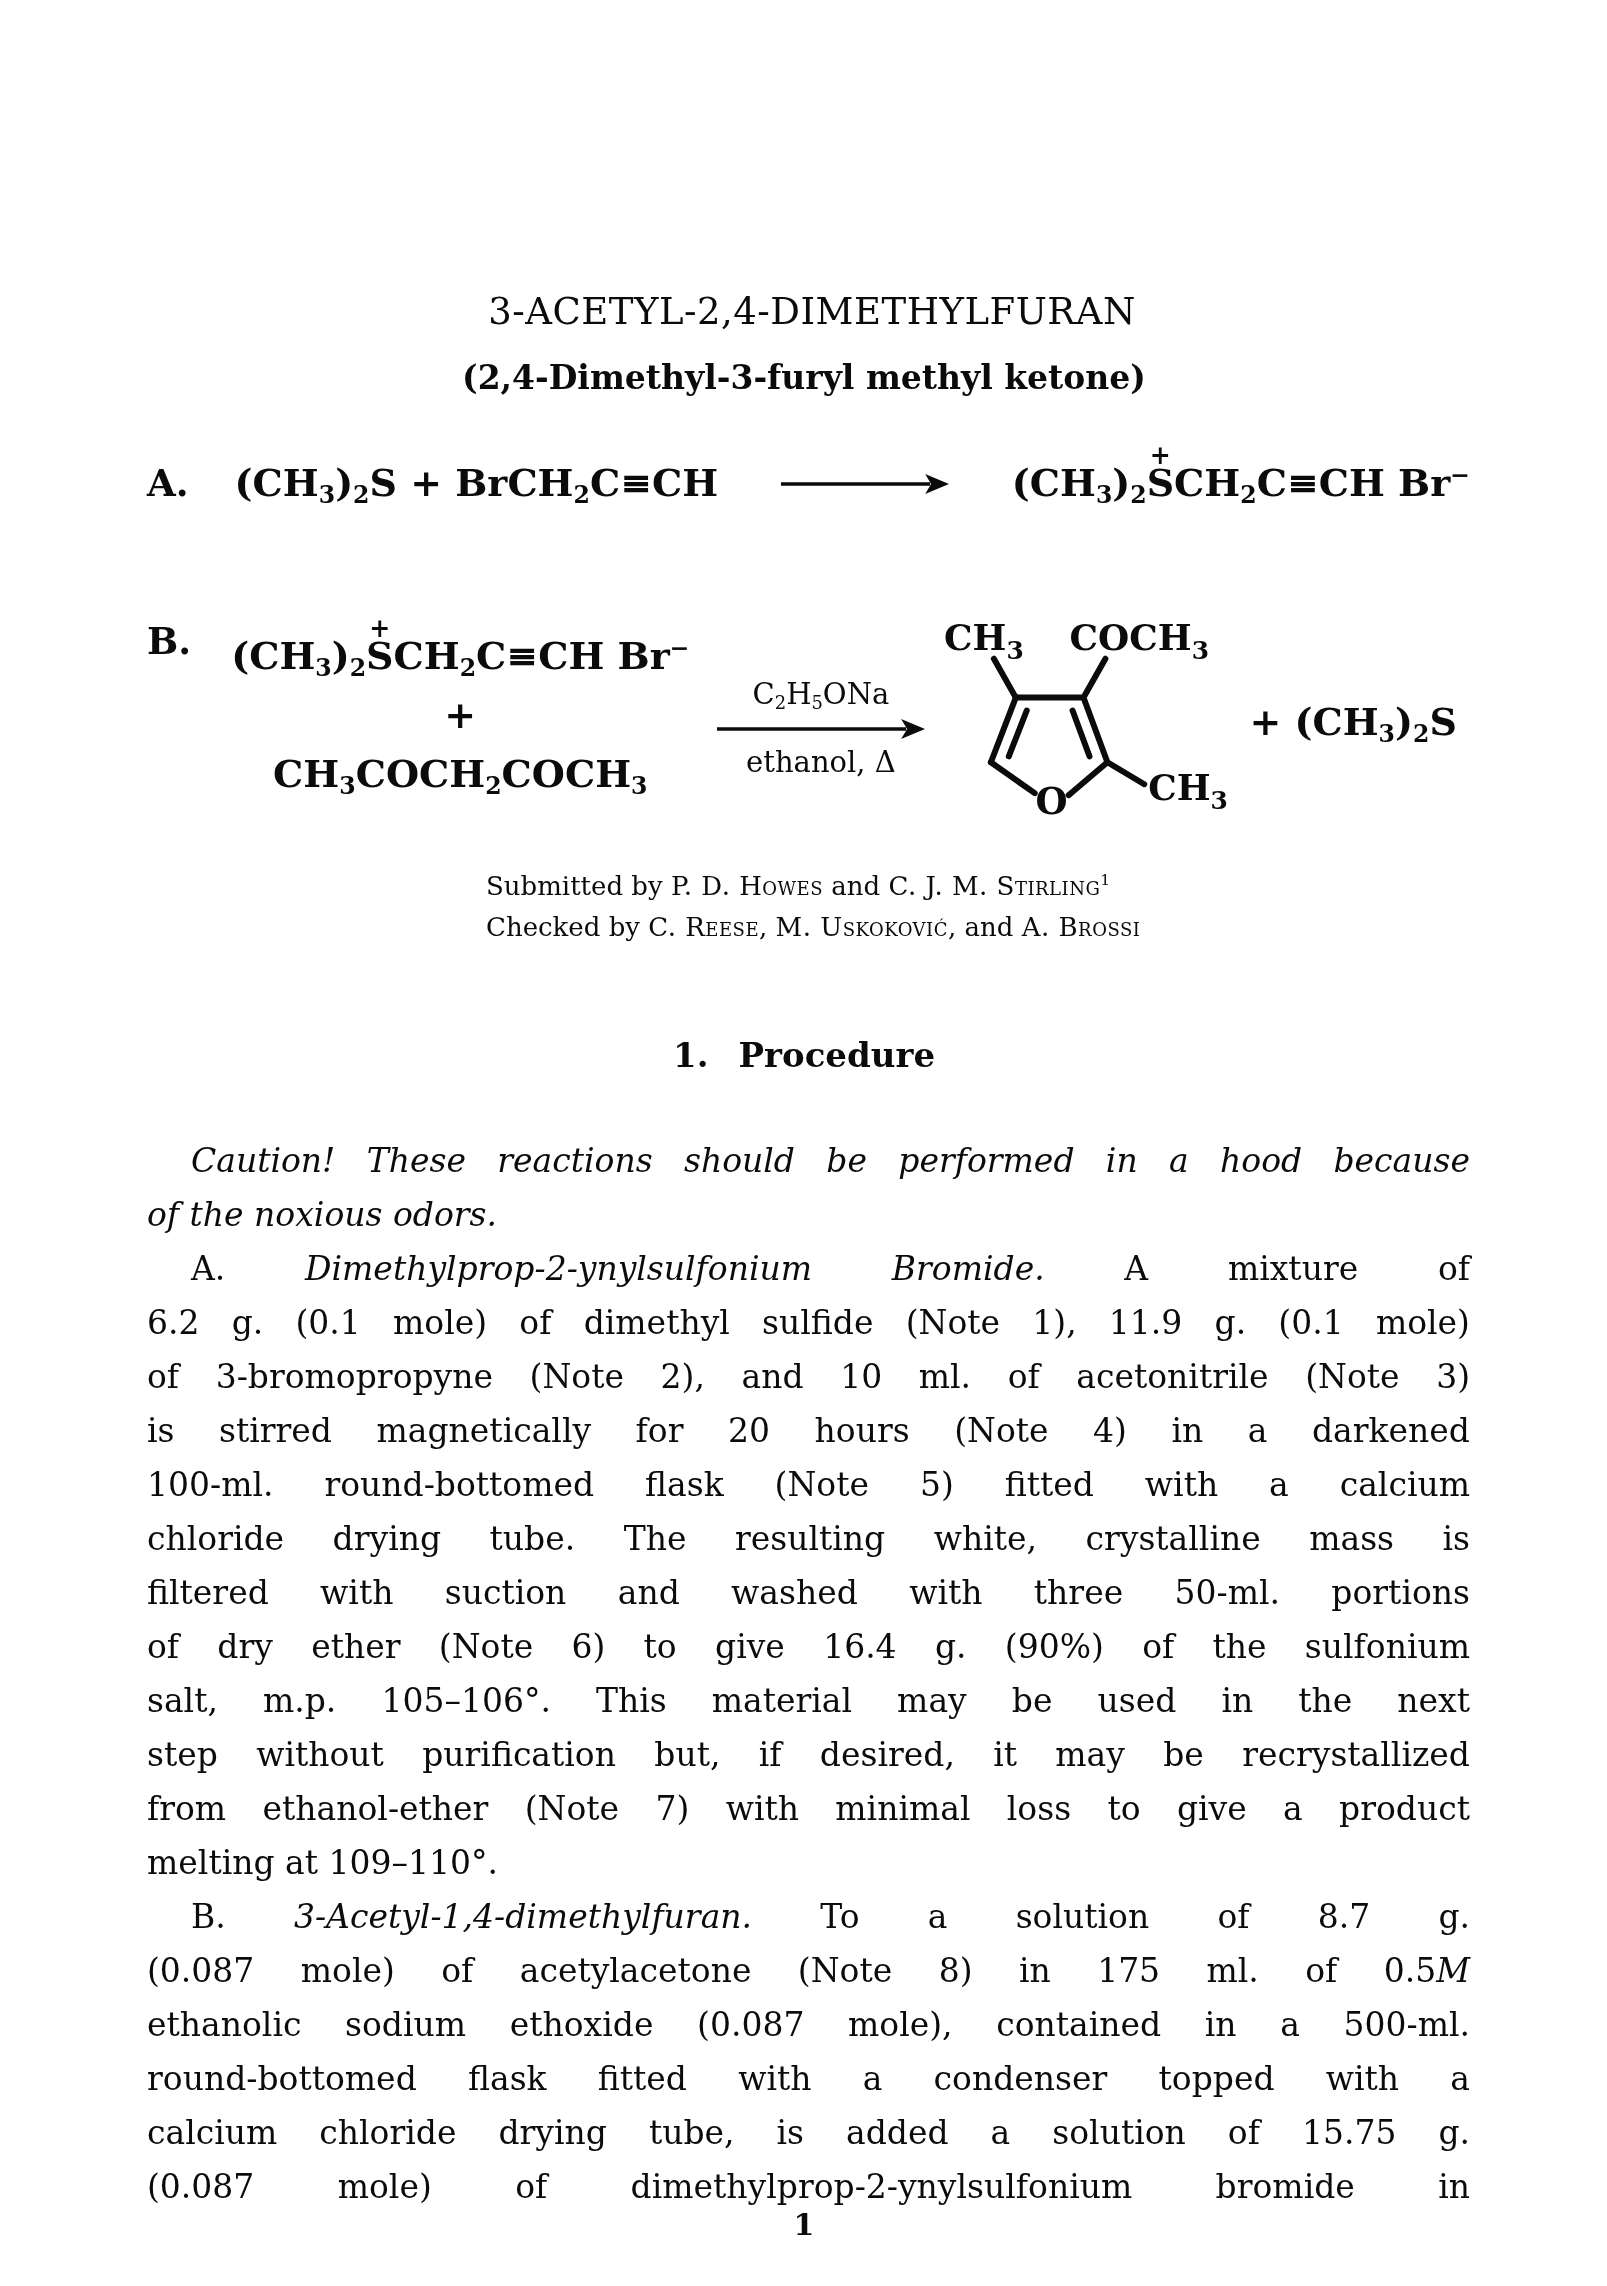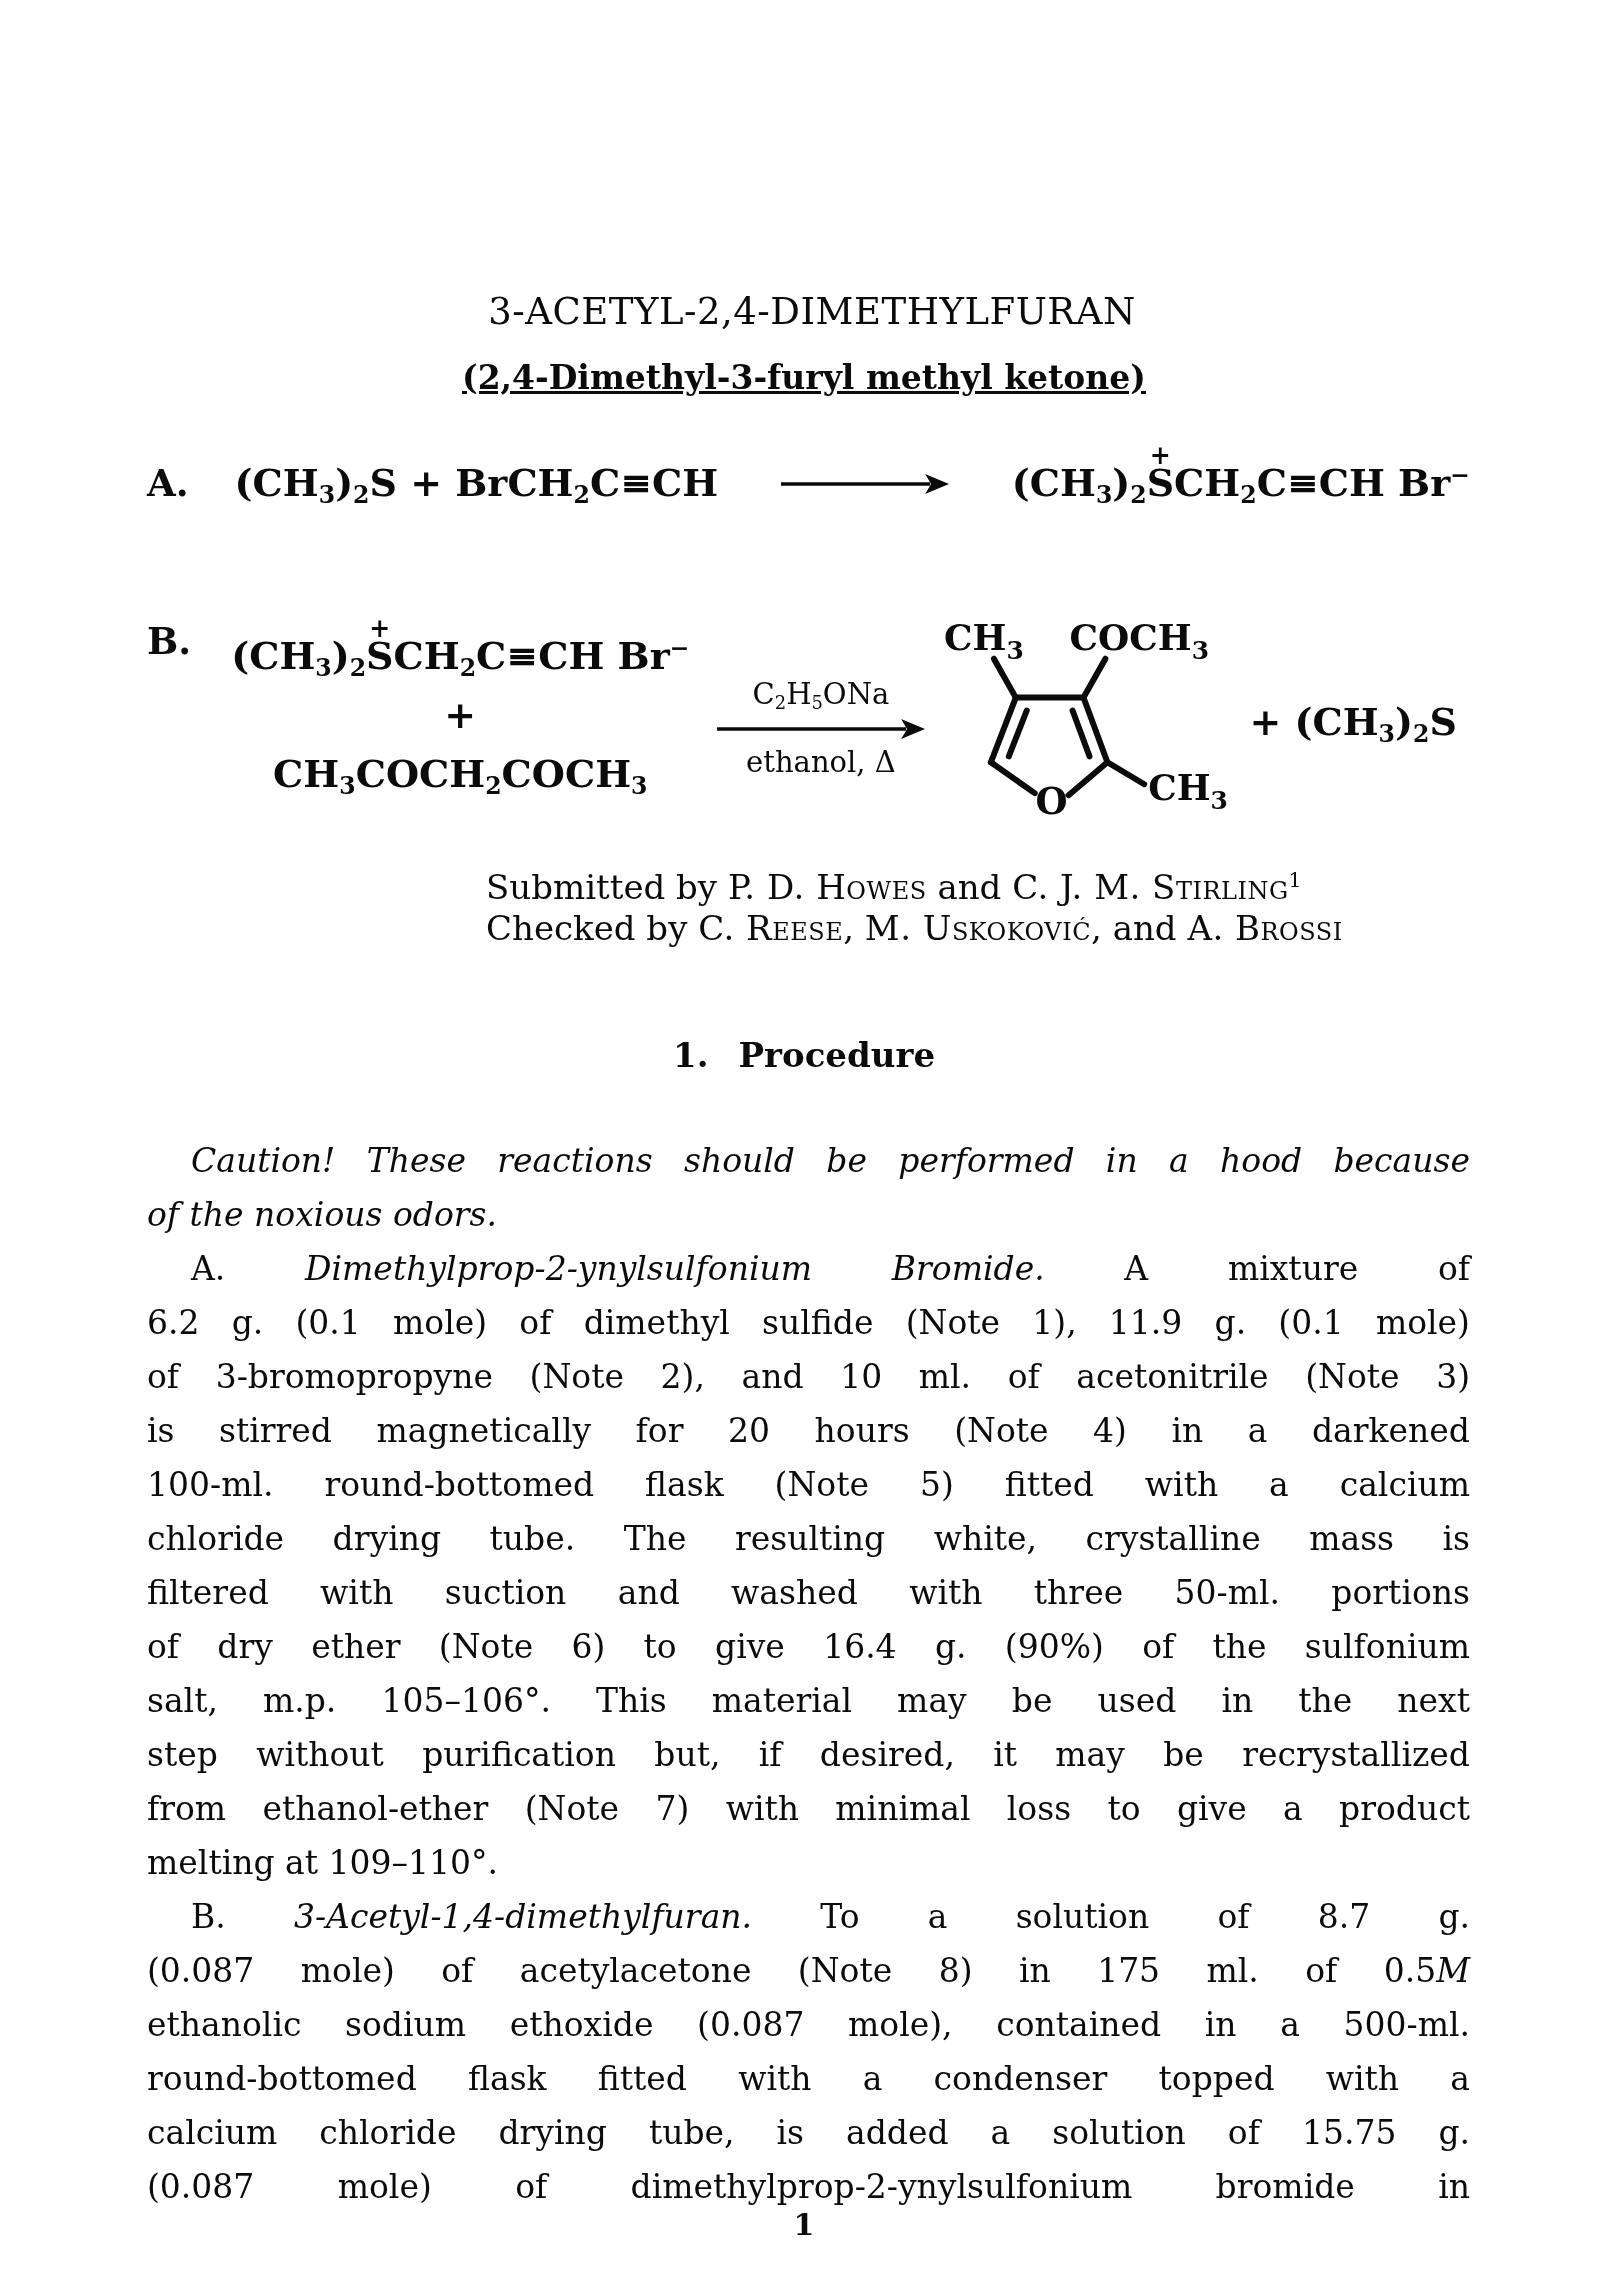--- a/index.html
+++ b/index.html
@@ -13,21 +13,21 @@
     overflow: hidden;
   }
   .title {
     position: absolute; top: 282px; left: 0; width: 100%;
     margin: 8px; text-align: center;
     font-size: 37px; font-weight: normal; letter-spacing: 0.5px;
   }
   .subtitle {
     position: absolute; top: 358px; left: 0; width: 100%;
     margin: 0; text-align: center;
-    font-size: 33px; font-weight: bold; text-decoration: underline;
+    font-size: 33px; font-weight: bold;
   }
   .formula { font-weight: bold; font-size: 38px; white-space: nowrap; }
   .formula sub { font-size: 62%; vertical-align: baseline; position: relative; top: 0.28em; }
   .formula sup { font-size: 62%; vertical-align: baseline; position: relative; top: -0.55em; }
   .splus { position: relative; display: inline-block; }
   .splus .above {
     position: absolute; top: -0.78em; left: 50%; transform: translateX(-50%);
     font-size: 66%; font-weight: bold;
   }
   .rx-label { font-weight: bold; font-size: 37px; }
@@ -53,21 +53,21 @@
     display: flex; flex-direction: column; align-items: center; row-gap: 3px;
   }
   .arrow-label { font-weight: normal; font-size: 29px; white-space: nowrap; }
   .arrow-label sub { font-size: 62%; vertical-align: baseline; position: relative; top: 0.28em; }
   .furan { margin-left: 12px; flex: none; }
   .furan line { stroke: #0b0b0b; stroke-width: 6; stroke-linecap: round; }
   .furan text { fill: #0b0b0b; font-weight: bold; font-family: inherit; }
   .byproduct { margin-left: 16px; margin-top: 14px; }
   .byline {
     position: absolute; top: 860px; left: 486px;
-    font-size: 34px; line-height: 41px;
+    font-size: 26px; line-height: 41px;
   }
   .byline .sc { font-variant: small-caps; letter-spacing: 0.5px; }
   .byline sup { font-size: 60%; vertical-align: super; }
   .heading {
     position: absolute; top: 1035px; left: 0; width: 100%;
     text-align: center; font-weight: bold; font-size: 34px;
   }
   .heading .hnum { margin-right: 30px; }
   .bodyblock { position: absolute; top: 1134px; left: 147px; width: 1323px; }
   .bodyline {

